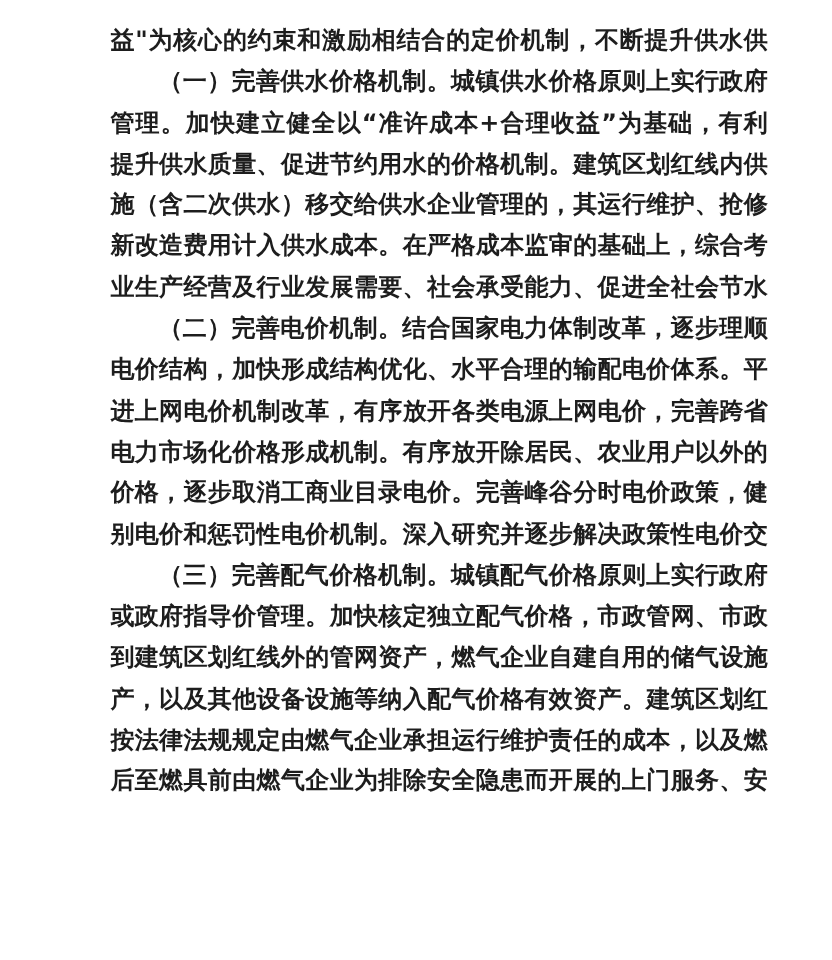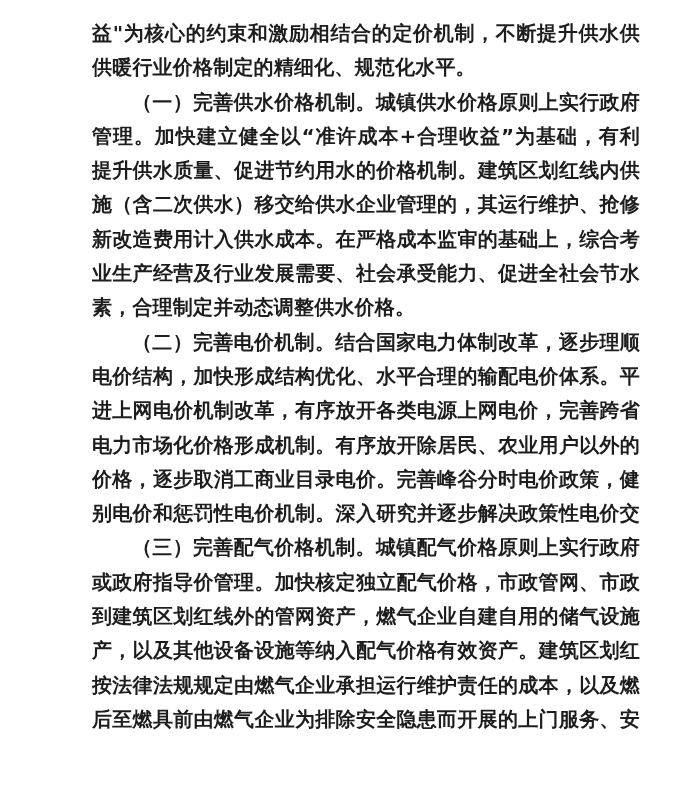--- a/index.html
+++ b/index.html
@@ -39,28 +39,26 @@
   .line.indent {
     text-indent: 2em;
   }
 </style>
 </head>
 <body>
 
 <div class="page" style="background: rgb(255, 255, 255);">
   <div class="doc-text" id="doc" style="color: rgb(29, 29, 29);">
       <div class="line j">益"为核心的约束和激励相结合的定价机制，不断提升供水供电供气</div>
-      <div class="line">供暖行业价格制定的精细化、规范化水平。</div>
       <div class="line j indent">（一）完善供水价格机制。城镇供水价格原则上实行政府定价</div>
       <div class="line j">管理。加快建立健全以“准许成本+合理收益”为基础，有利于激励</div>
       <div class="line j">提升供水质量、促进节约用水的价格机制。建筑区划红线内供水设</div>
       <div class="line j">施（含二次供水）移交给供水企业管理的，其运行维护、抢修和更</div>
       <div class="line j">新改造费用计入供水成本。在严格成本监审的基础上，综合考虑企</div>
       <div class="line j">业生产经营及行业发展需要、社会承受能力、促进全社会节水等因</div>
-      <div class="line">素，合理制定并动态调整供水价格。</div>
       <div class="line j indent">（二）完善电价机制。结合国家电力体制改革，逐步理顺输配</div>
       <div class="line j">电价结构，加快形成结构优化、水平合理的输配电价体系。平稳推</div>
       <div class="line j">进上网电价机制改革，有序放开各类电源上网电价，完善跨省跨区</div>
       <div class="line j">电力市场化价格形成机制。有序放开除居民、农业用户以外的用电</div>
       <div class="line j">价格，逐步取消工商业目录电价。完善峰谷分时电价政策，健全差</div>
       <div class="line j">别电价和惩罚性电价机制。深入研究并逐步解决政策性电价交叉补</div>
       <div class="line j indent">（三）完善配气价格机制。城镇配气价格原则上实行政府定价</div>
       <div class="line j">或政府指导价管理。加快核定独立配气价格，市政管网、市政管网</div>
       <div class="line j">到建筑区划红线外的管网资产，燃气企业自建自用的储气设施资</div>
       <div class="line j">产，以及其他设备设施等纳入配气价格有效资产。建筑区划红线内</div>

